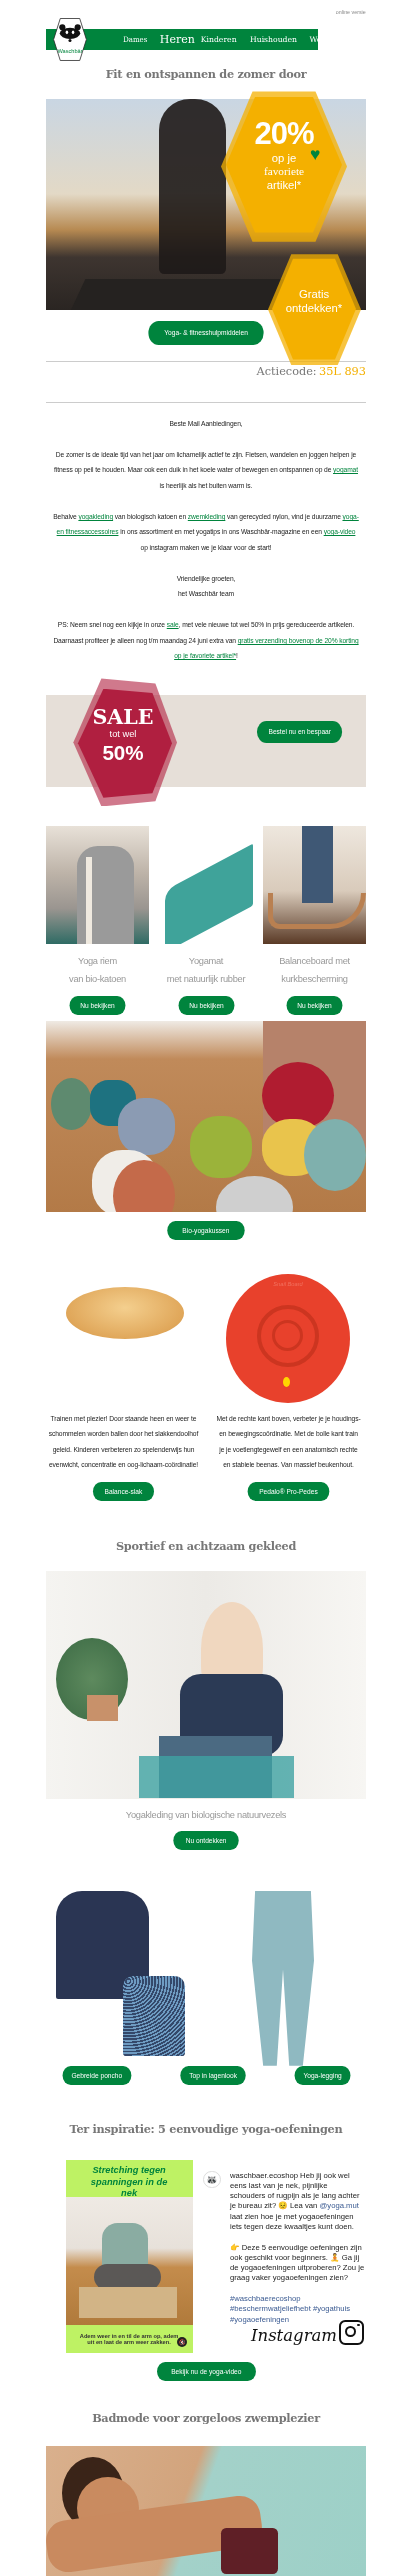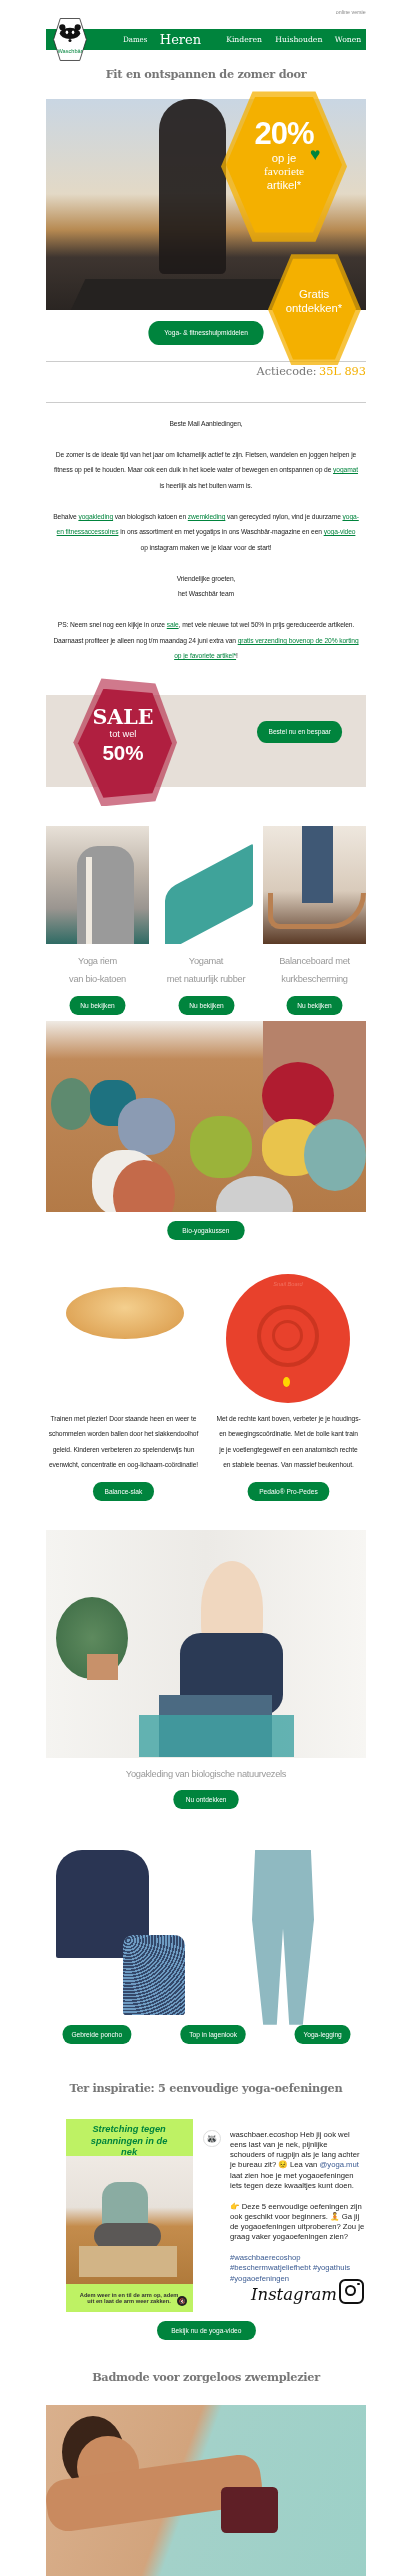--- a/index.html
+++ b/index.html
@@ -22,24 +22,24 @@
 </style>
 </head>
 <body>
 
 <div class="wrap">
 
   <div style="height:20.6px;" class="col">
     <a style="position:absolute; right:0; top:8.2px; font-size:6.2px; color:#888; text-decoration:none; transform:scaleX(0.86); transform-origin:right;">online versie</a>
   </div>
   <div class="col" style="height:36px;">
-    <div style="position:absolute; top:8.2px; left:0; width:320px; height:21px; background:#00843d;">
+    <div style="position:absolute; top:8.2px; left:0; width:272px; height:21px; background:#00843d;">
       <div style="position:absolute; left:76px; top:0; height:21px; display:flex; gap:0; align-items:center;">
         <a class="serif" style="color:#fff; font-size:7.7px; margin-right:11.3px; transform:scaleX(0.9);">Dames</a>
-        <a class="serif" style="color:#fff; font-size:13px; margin-right:25px;">Heren</a>
+        <a class="serif" style="color:#fff; font-size:11px; margin-right:6px;">Heren</a>
         <a class="serif" style="color:#fff; font-size:7.7px; margin-right:13.4px;">Kinderen</a>
         <a class="serif" style="color:#fff; font-size:7.7px; margin-right:12.4px;">Huishouden</a>
         <a class="serif" style="color:#fff; font-size:7.7px; margin-right:11.3px;">Wonen</a>
         <a class="serif" style="color:#fff; font-size:7.7px;">SALE</a>
       </div>
     </div>
     <div style="position:absolute; left:7.2px; top:-3.1px; width:34px; height:43px;">
       <svg width="34" height="43" viewBox="0 0 66 84">
         <polygon points="14,1 52,1 65,42 52,83 14,83 1,42" fill="#fff" stroke="#222" stroke-width="1.5"></polygon>
         <ellipse cx="33" cy="30" rx="20" ry="11" fill="#111"></ellipse>
@@ -180,20 +180,23 @@
         <p class="body-text" style="padding:0 2.1px;">Trainen met plezier! Door staande heen en weer te schommelen worden ballen door het slakkendoolhof geleid. Kinderen verbeteren zo spelenderwijs hun evenwicht, concentratie en oog-lichaam-coördinatie!</p>
         <a class="btn" style="height:19px; line-height:19px; font-size:7.7px; padding:0 13.4px; margin-top:9.3px;">Balance-slak</a>
       </div>
       <div style="width:155px; text-align:center;">
         <p class="body-text" style="padding:0 5.2px;">Met de rechte kant boven, verbeter je je houdings- en bewegingscoördinatie. Met de bolle kant train je je voetlengtegewelf en een anatomisch rechte en stabiele beenas. Van massief beukenhout.</p>
         <a class="btn" style="height:19px; line-height:19px; font-size:7.7px; padding:0 13.4px; margin-top:9.3px;">Pedalo® Pro-Pedes</a>
       </div>
     </div>
   </div>
 
+  <div class="col" style="height:41px; padding-top:17.5px;">
+    <h2 class="h2">Sportief en achtzaam gekleed</h2>
+  </div>
   <div class="col" style="height:228px; margin-top:8.2px;">
     <div class="img" style="position:absolute; left:0; top:0; width:320px; height:228px; background:linear-gradient(90deg,#f5f4f1,#eceae6 50%, #f7f6f3);">
       <div style="position:absolute; left:10.3px; top:67px; width:72px; height:82px; background:radial-gradient(#5e8a5e,#3b6a44); border-radius:50%;"></div>
       <div style="position:absolute; left:41px; top:124px; width:31px; height:26px; background:#c8916a;"></div>
       <div style="position:absolute; left:155px; top:31px; width:62px; height:93px; background:#f0d7bf; border-radius:50% 50% 30% 30%;"></div>
       <div style="position:absolute; left:134px; top:103px; width:103px; height:82px; background:#2b3a55; border-radius:20.6px;"></div>
       <div style="position:absolute; left:113px; top:165px; width:113px; height:62px; background:#4b6a82;"></div>
       <div style="position:absolute; left:93px; top:185px; width:155px; height:42px; background:#3fa3a3; opacity:0.8;"></div>
     </div>
   </div>

